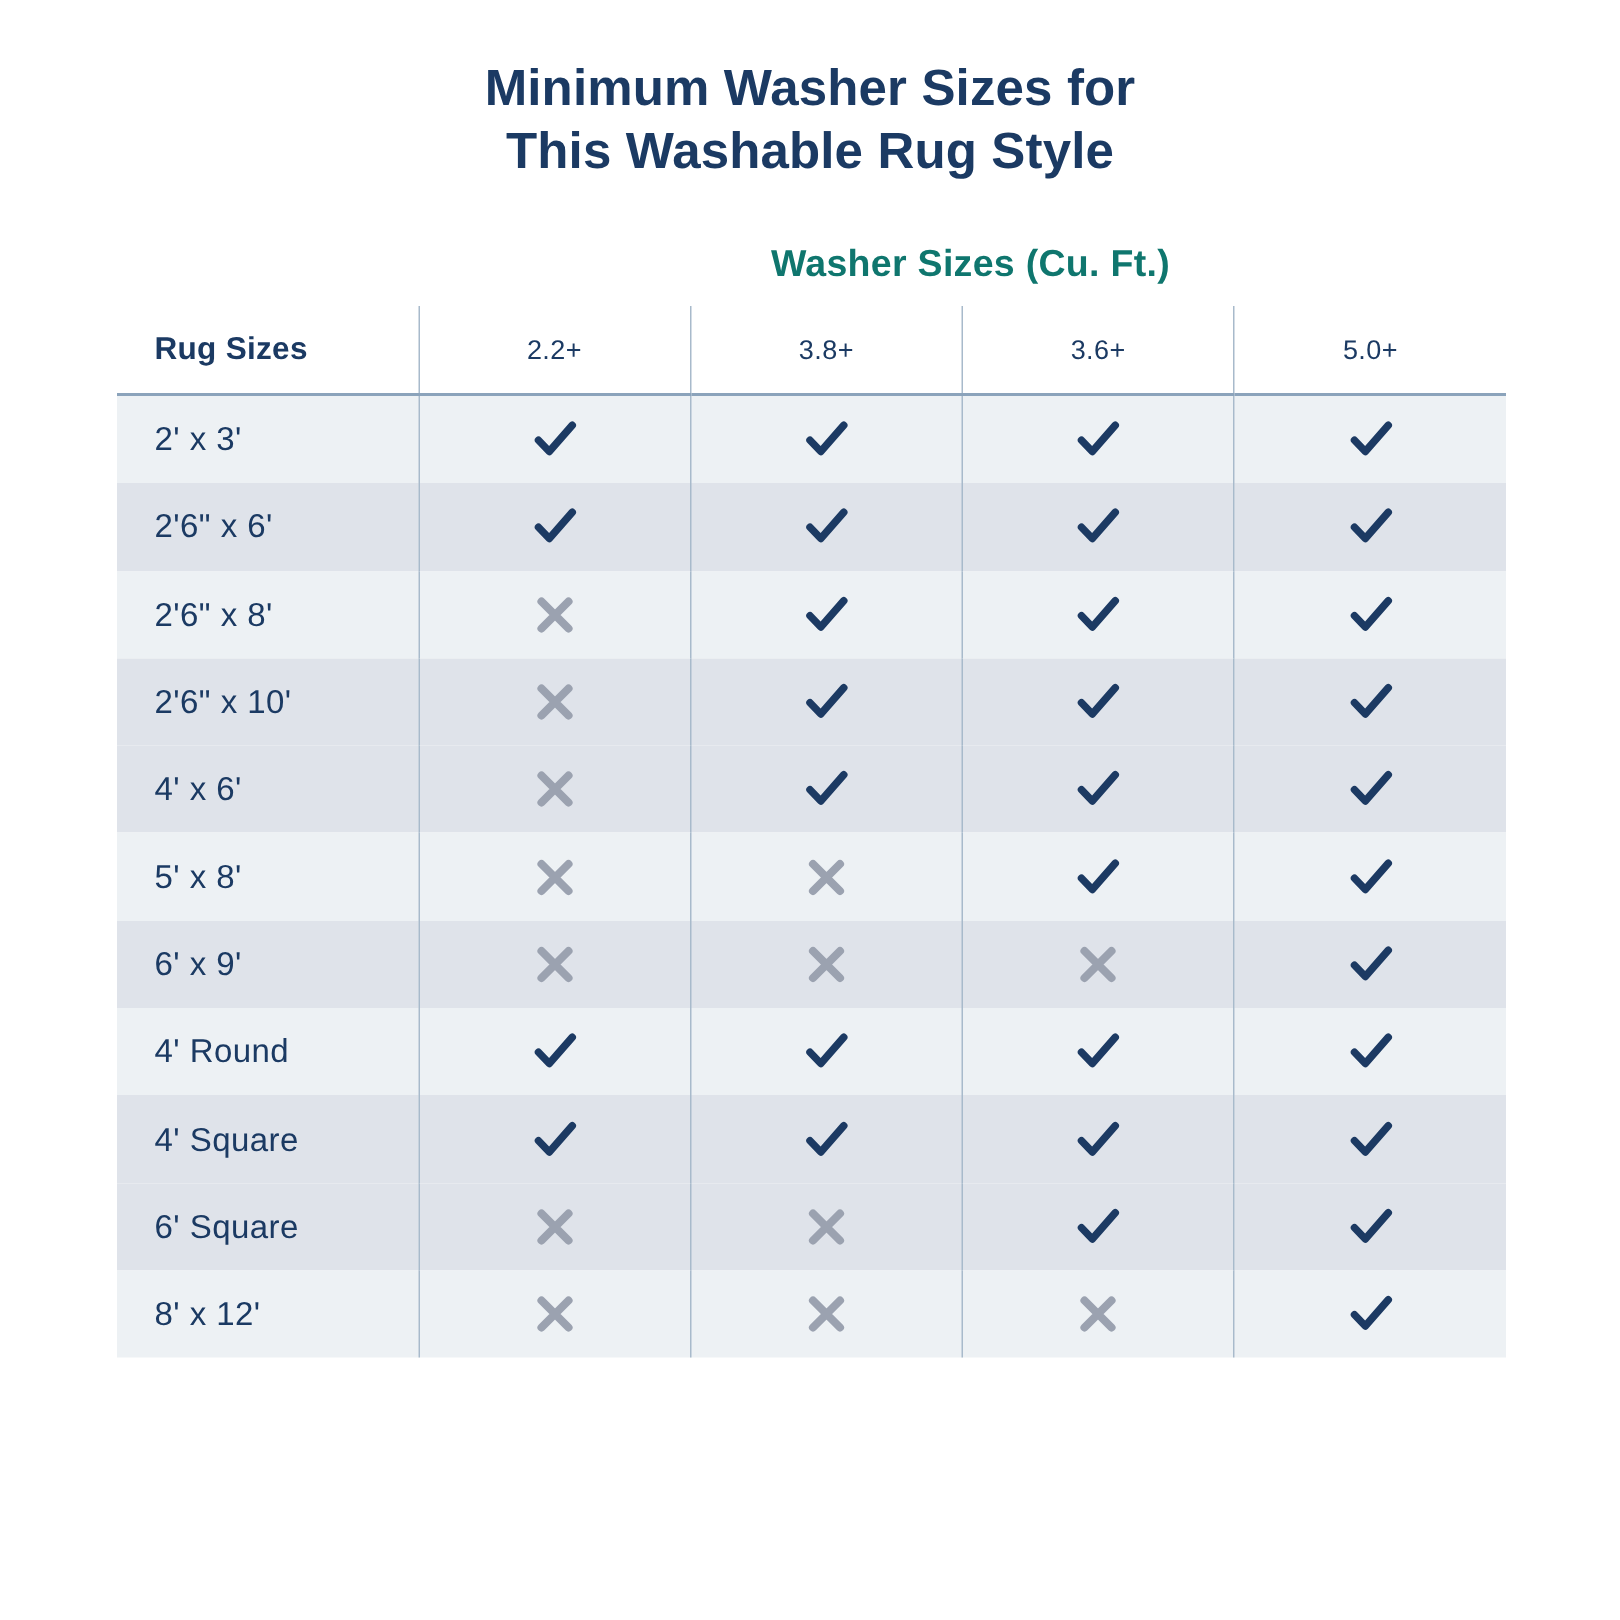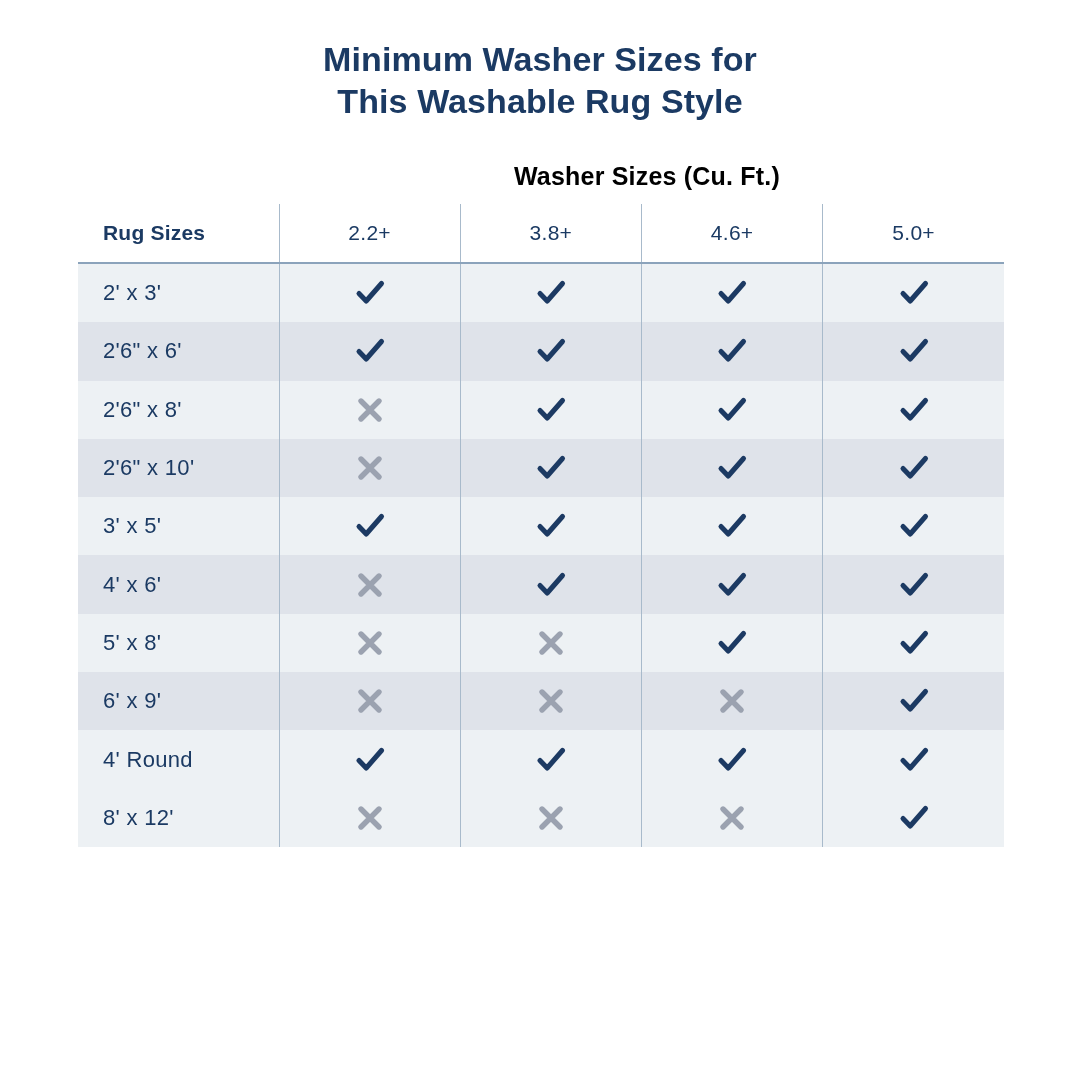--- a/index.html
+++ b/index.html
@@ -34,21 +34,21 @@
     letter-spacing: 0.1px;
   }
 
   
   .supra-header {
     position: absolute;
     left: 291px;
     right: 77px;
     top: 162px;
     text-align: center;
-    color: #000000;
+    color: #0f766e;
     font-size: 25px;
     font-weight: bold;
     letter-spacing: 0.2px;
   }
 
   
   .table-wrap {
     position: absolute;
     left: 78px;
     top: 204px;
@@ -76,21 +76,21 @@
     text-align: left;
     padding-left: 25px;
     color: #1b3a63;
     font-size: 21px;
     font-weight: bold;
     letter-spacing: 0.2px;
   }
   thead th.w-head {
     text-align: center;
     color: #1b3a63;
-    font-size: 21px;
+    font-size: 18px;
     font-weight: normal;
     border-left: 1.5px solid #a8bacb;
     letter-spacing: 0.3px;
   }
 
   
   tbody tr { height: 58.3px; }
   tbody tr.odd  td { background: #edf1f4; }
   tbody tr.even td { background: #dfe3ea; }
 
@@ -140,21 +140,21 @@
         <col class="c-w">
           <col class="c-w">
           <col class="c-w">
           <col class="c-w">
       </colgroup>
       <thead>
         <tr>
           <th class="rug-head">Rug Sizes</th>
           <th class="w-head">2.2+</th>
           <th class="w-head">3.8+</th>
-          <th class="w-head">4.6+</th>
+          <th class="w-head">3.6+</th>
           <th class="w-head">5.0+</th>
         </tr>
       </thead>
       <tbody id="table-body">
           <tr class="odd">
             <td class="rug-cell">2' x 3'</td>
             <td class="mark-cell"><span class="mark"><svg viewBox="0 0 34 34" xmlns="http://www.w3.org/2000/svg" aria-hidden="true">
                   <path d="M6 17.5 L13.2 25 L28.5 7.5" fill="none" stroke="#1c3a63" stroke-width="5" stroke-linecap="round" stroke-linejoin="round"></path>
                 </svg></span></td>
             <td class="mark-cell"><span class="mark"><svg viewBox="0 0 34 34" xmlns="http://www.w3.org/2000/svg" aria-hidden="true">
@@ -205,35 +205,20 @@
             <td class="mark-cell"><span class="mark"><svg viewBox="0 0 34 34" xmlns="http://www.w3.org/2000/svg" aria-hidden="true">
                   <path d="M6 17.5 L13.2 25 L28.5 7.5" fill="none" stroke="#1c3a63" stroke-width="5" stroke-linecap="round" stroke-linejoin="round"></path>
                 </svg></span></td>
             <td class="mark-cell"><span class="mark"><svg viewBox="0 0 34 34" xmlns="http://www.w3.org/2000/svg" aria-hidden="true">
                   <path d="M6 17.5 L13.2 25 L28.5 7.5" fill="none" stroke="#1c3a63" stroke-width="5" stroke-linecap="round" stroke-linejoin="round"></path>
                 </svg></span></td>
             <td class="mark-cell"><span class="mark"><svg viewBox="0 0 34 34" xmlns="http://www.w3.org/2000/svg" aria-hidden="true">
                   <path d="M6 17.5 L13.2 25 L28.5 7.5" fill="none" stroke="#1c3a63" stroke-width="5" stroke-linecap="round" stroke-linejoin="round"></path>
                 </svg></span></td>
           </tr>
-          <tr class="odd">
-            <td class="rug-cell">3' x 5'</td>
-            <td class="mark-cell"><span class="mark"><svg viewBox="0 0 34 34" xmlns="http://www.w3.org/2000/svg" aria-hidden="true">
-                  <path d="M6 17.5 L13.2 25 L28.5 7.5" fill="none" stroke="#1c3a63" stroke-width="5" stroke-linecap="round" stroke-linejoin="round"></path>
-                </svg></span></td>
-            <td class="mark-cell"><span class="mark"><svg viewBox="0 0 34 34" xmlns="http://www.w3.org/2000/svg" aria-hidden="true">
-                  <path d="M6 17.5 L13.2 25 L28.5 7.5" fill="none" stroke="#1c3a63" stroke-width="5" stroke-linecap="round" stroke-linejoin="round"></path>
-                </svg></span></td>
-            <td class="mark-cell"><span class="mark"><svg viewBox="0 0 34 34" xmlns="http://www.w3.org/2000/svg" aria-hidden="true">
-                  <path d="M6 17.5 L13.2 25 L28.5 7.5" fill="none" stroke="#1c3a63" stroke-width="5" stroke-linecap="round" stroke-linejoin="round"></path>
-                </svg></span></td>
-            <td class="mark-cell"><span class="mark"><svg viewBox="0 0 34 34" xmlns="http://www.w3.org/2000/svg" aria-hidden="true">
-                  <path d="M6 17.5 L13.2 25 L28.5 7.5" fill="none" stroke="#1c3a63" stroke-width="5" stroke-linecap="round" stroke-linejoin="round"></path>
-                </svg></span></td>
-          </tr>
           <tr class="even">
             <td class="rug-cell">4' x 6'</td>
             <td class="mark-cell"><span class="mark"><svg viewBox="0 0 34 34" xmlns="http://www.w3.org/2000/svg" aria-hidden="true">
                   <path d="M8 8 L26 26 M26 8 L8 26" fill="none" stroke="#9ba2b0" stroke-width="5.4" stroke-linecap="round"></path>
                 </svg></span></td>
             <td class="mark-cell"><span class="mark"><svg viewBox="0 0 34 34" xmlns="http://www.w3.org/2000/svg" aria-hidden="true">
                   <path d="M6 17.5 L13.2 25 L28.5 7.5" fill="none" stroke="#1c3a63" stroke-width="5" stroke-linecap="round" stroke-linejoin="round"></path>
                 </svg></span></td>
             <td class="mark-cell"><span class="mark"><svg viewBox="0 0 34 34" xmlns="http://www.w3.org/2000/svg" aria-hidden="true">
                   <path d="M6 17.5 L13.2 25 L28.5 7.5" fill="none" stroke="#1c3a63" stroke-width="5" stroke-linecap="round" stroke-linejoin="round"></path>
@@ -272,20 +257,50 @@
                   <path d="M6 17.5 L13.2 25 L28.5 7.5" fill="none" stroke="#1c3a63" stroke-width="5" stroke-linecap="round" stroke-linejoin="round"></path>
                 </svg></span></td>
           </tr>
           <tr class="odd">
             <td class="rug-cell">4' Round</td>
             <td class="mark-cell"><span class="mark"><svg viewBox="0 0 34 34" xmlns="http://www.w3.org/2000/svg" aria-hidden="true">
                   <path d="M6 17.5 L13.2 25 L28.5 7.5" fill="none" stroke="#1c3a63" stroke-width="5" stroke-linecap="round" stroke-linejoin="round"></path>
                 </svg></span></td>
             <td class="mark-cell"><span class="mark"><svg viewBox="0 0 34 34" xmlns="http://www.w3.org/2000/svg" aria-hidden="true">
                   <path d="M6 17.5 L13.2 25 L28.5 7.5" fill="none" stroke="#1c3a63" stroke-width="5" stroke-linecap="round" stroke-linejoin="round"></path>
+                </svg></span></td>
+            <td class="mark-cell"><span class="mark"><svg viewBox="0 0 34 34" xmlns="http://www.w3.org/2000/svg" aria-hidden="true">
+                  <path d="M6 17.5 L13.2 25 L28.5 7.5" fill="none" stroke="#1c3a63" stroke-width="5" stroke-linecap="round" stroke-linejoin="round"></path>
+                </svg></span></td>
+            <td class="mark-cell"><span class="mark"><svg viewBox="0 0 34 34" xmlns="http://www.w3.org/2000/svg" aria-hidden="true">
+                  <path d="M6 17.5 L13.2 25 L28.5 7.5" fill="none" stroke="#1c3a63" stroke-width="5" stroke-linecap="round" stroke-linejoin="round"></path>
+                </svg></span></td>
+          </tr>
+          <tr class="even">
+            <td class="rug-cell">4' Square</td>
+            <td class="mark-cell"><span class="mark"><svg viewBox="0 0 34 34" xmlns="http://www.w3.org/2000/svg" aria-hidden="true">
+                  <path d="M6 17.5 L13.2 25 L28.5 7.5" fill="none" stroke="#1c3a63" stroke-width="5" stroke-linecap="round" stroke-linejoin="round"></path>
+                </svg></span></td>
+            <td class="mark-cell"><span class="mark"><svg viewBox="0 0 34 34" xmlns="http://www.w3.org/2000/svg" aria-hidden="true">
+                  <path d="M6 17.5 L13.2 25 L28.5 7.5" fill="none" stroke="#1c3a63" stroke-width="5" stroke-linecap="round" stroke-linejoin="round"></path>
+                </svg></span></td>
+            <td class="mark-cell"><span class="mark"><svg viewBox="0 0 34 34" xmlns="http://www.w3.org/2000/svg" aria-hidden="true">
+                  <path d="M6 17.5 L13.2 25 L28.5 7.5" fill="none" stroke="#1c3a63" stroke-width="5" stroke-linecap="round" stroke-linejoin="round"></path>
+                </svg></span></td>
+            <td class="mark-cell"><span class="mark"><svg viewBox="0 0 34 34" xmlns="http://www.w3.org/2000/svg" aria-hidden="true">
+                  <path d="M6 17.5 L13.2 25 L28.5 7.5" fill="none" stroke="#1c3a63" stroke-width="5" stroke-linecap="round" stroke-linejoin="round"></path>
+                </svg></span></td>
+          </tr>
+          <tr class="even">
+            <td class="rug-cell">6' Square</td>
+            <td class="mark-cell"><span class="mark"><svg viewBox="0 0 34 34" xmlns="http://www.w3.org/2000/svg" aria-hidden="true">
+                  <path d="M8 8 L26 26 M26 8 L8 26" fill="none" stroke="#9ba2b0" stroke-width="5.4" stroke-linecap="round"></path>
+                </svg></span></td>
+            <td class="mark-cell"><span class="mark"><svg viewBox="0 0 34 34" xmlns="http://www.w3.org/2000/svg" aria-hidden="true">
+                  <path d="M8 8 L26 26 M26 8 L8 26" fill="none" stroke="#9ba2b0" stroke-width="5.4" stroke-linecap="round"></path>
                 </svg></span></td>
             <td class="mark-cell"><span class="mark"><svg viewBox="0 0 34 34" xmlns="http://www.w3.org/2000/svg" aria-hidden="true">
                   <path d="M6 17.5 L13.2 25 L28.5 7.5" fill="none" stroke="#1c3a63" stroke-width="5" stroke-linecap="round" stroke-linejoin="round"></path>
                 </svg></span></td>
             <td class="mark-cell"><span class="mark"><svg viewBox="0 0 34 34" xmlns="http://www.w3.org/2000/svg" aria-hidden="true">
                   <path d="M6 17.5 L13.2 25 L28.5 7.5" fill="none" stroke="#1c3a63" stroke-width="5" stroke-linecap="round" stroke-linejoin="round"></path>
                 </svg></span></td>
           </tr>
           <tr class="odd">
             <td class="rug-cell">8' x 12'</td>

